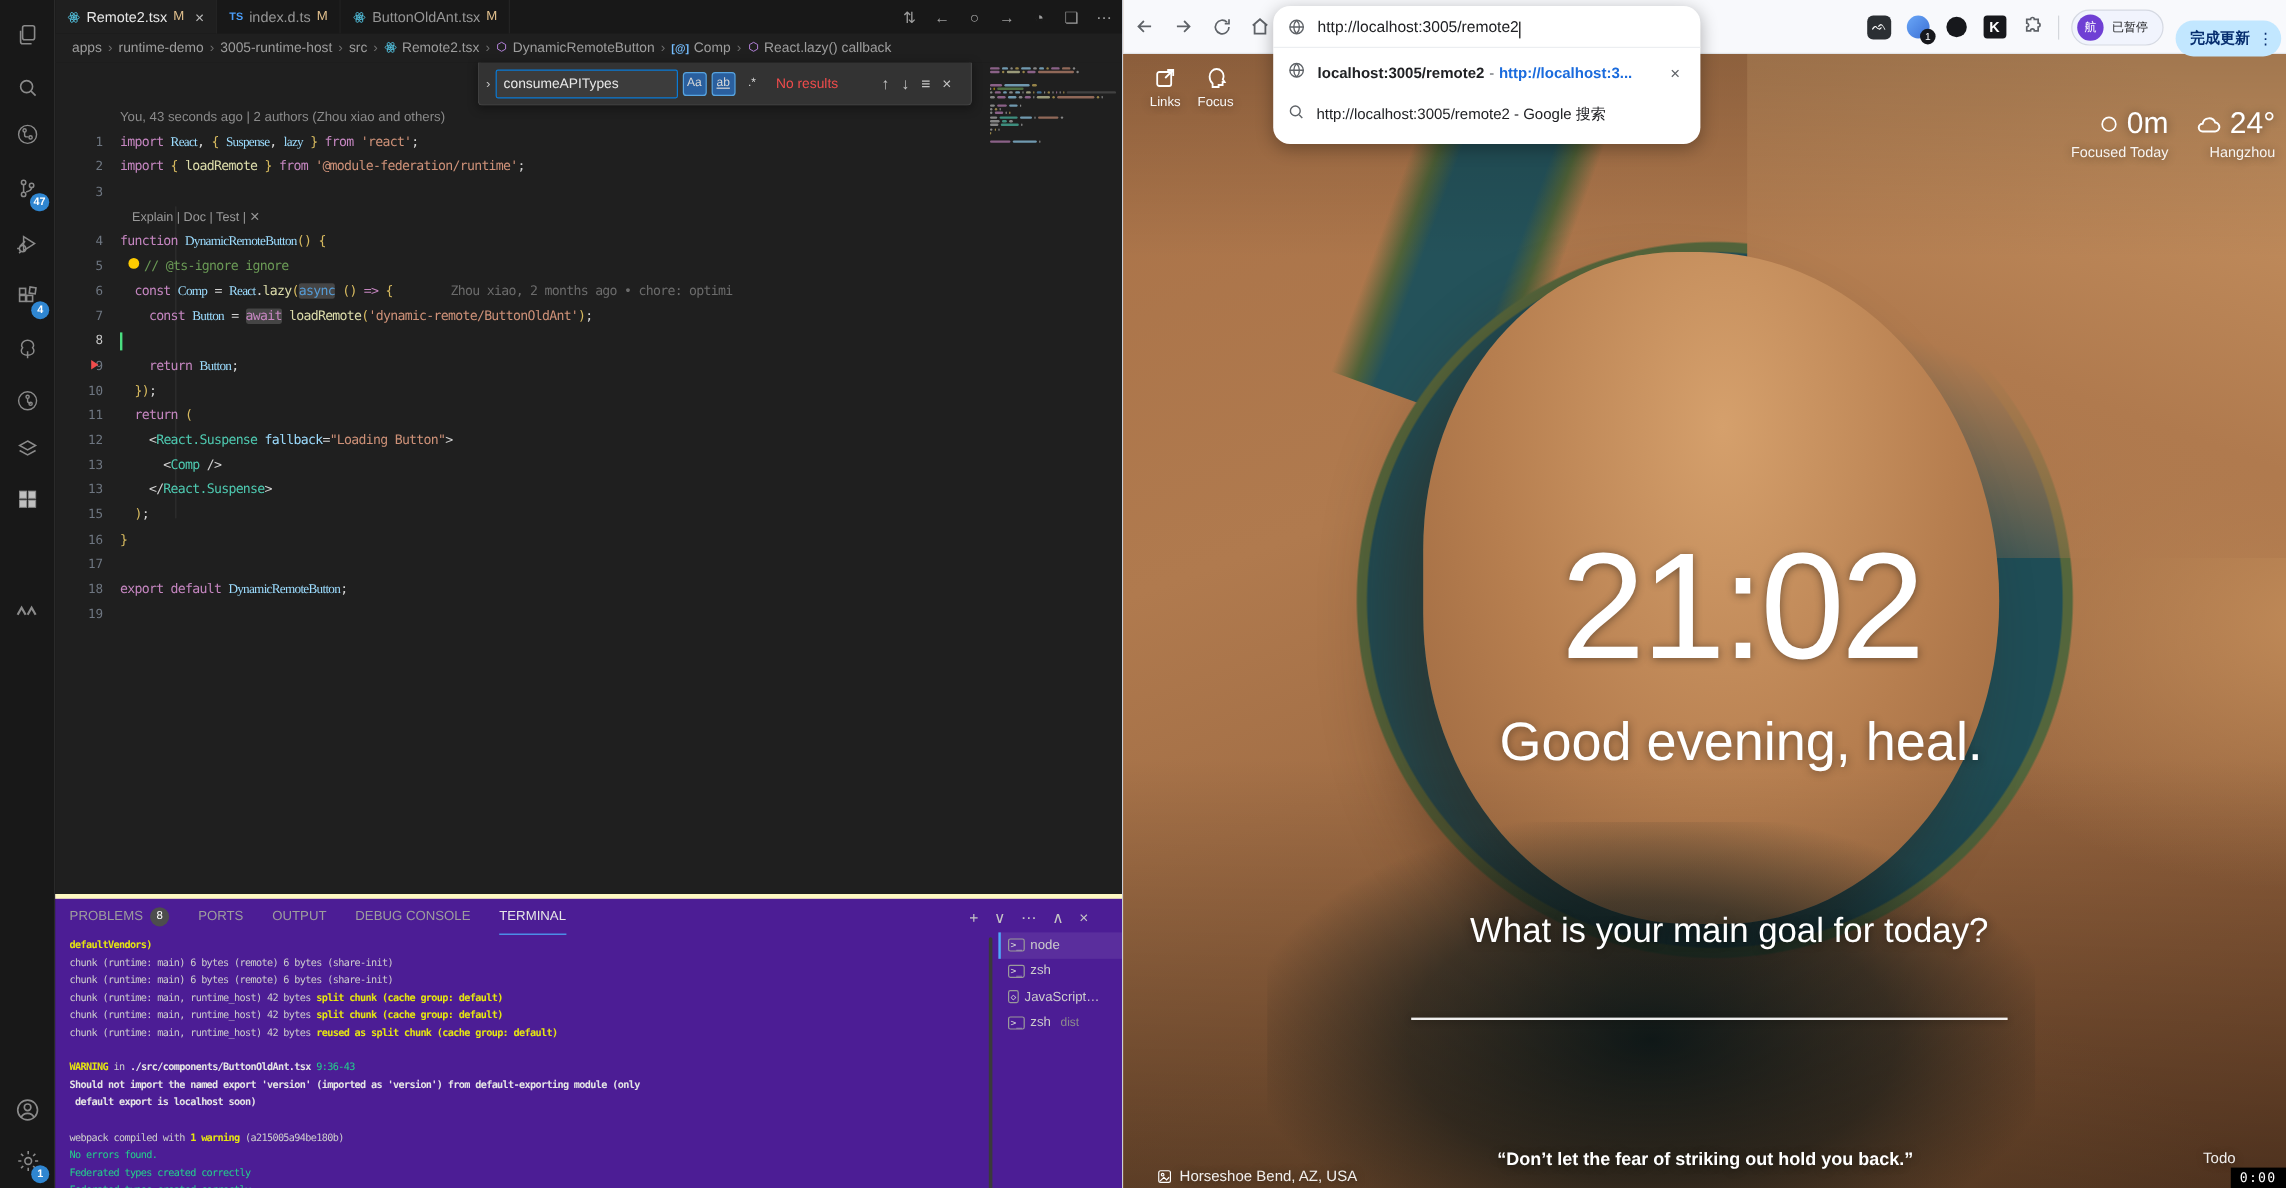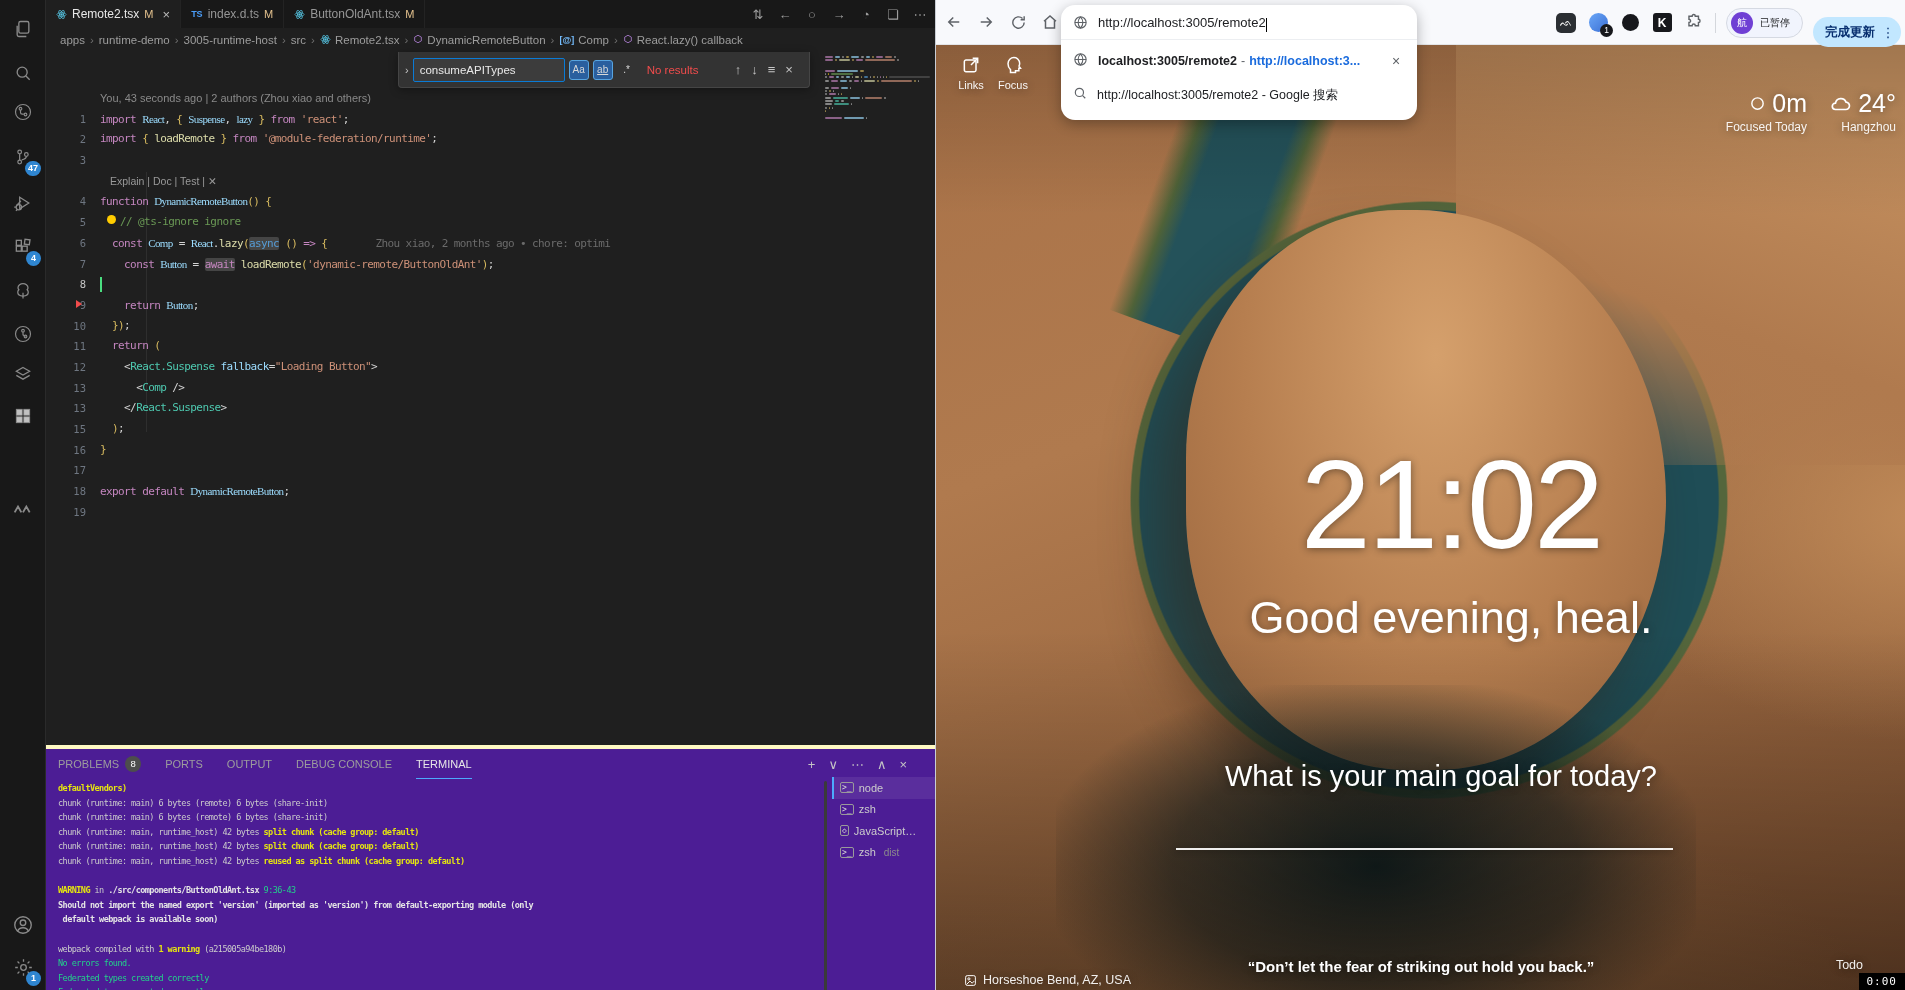--- a/index.html
+++ b/index.html
@@ -532,21 +532,21 @@
       <div class="terminal">
           <div class="t-line"><span class="tt-y">defaultVendors)</span></div>
           <div class="t-line"><span class="tt-w">chunk (runtime: main) 6 bytes (remote) 6 bytes (share-init)</span></div>
           <div class="t-line"><span class="tt-w">chunk (runtime: main) 6 bytes (remote) 6 bytes (share-init)</span></div>
           <div class="t-line"><span class="tt-w">chunk (runtime: main, runtime_host) 42 bytes </span><span class="tt-y">split chunk (cache group: default)</span></div>
           <div class="t-line"><span class="tt-w">chunk (runtime: main, runtime_host) 42 bytes </span><span class="tt-y">split chunk (cache group: default)</span></div>
           <div class="t-line"><span class="tt-w">chunk (runtime: main, runtime_host) 42 bytes </span><span class="tt-y">reused as split chunk (cache group: default)</span></div>
           <div class="t-line"></div>
           <div class="t-line"><span class="tt-y">WARNING</span><span class="tt-w"> in </span><span class="tt-wb">./src/components/ButtonOldAnt.tsx </span><span class="tt-g">9:36-43</span></div>
           <div class="t-line"><span class="tt-wb">Should not import the named export 'version' (imported as 'version') from default-exporting module (only</span></div>
-          <div class="t-line"><span class="tt-wb"> default webpack is available soon)</span></div>
+          <div class="t-line"><span class="tt-wb"> default export is localhost soon)</span></div>
           <div class="t-line"></div>
           <div class="t-line"><span class="tt-w">webpack compiled with </span><span class="tt-y">1 warning</span><span class="tt-w"> (a215005a94be180b)</span></div>
           <div class="t-line"><span class="tt-g">No errors found.</span></div>
           <div class="t-line"><span class="tt-g">Federated types created correctly</span></div>
           <div class="t-line"><span class="tt-g">Federated types created correctly</span></div>
         </div>
       <div class="term-scroll"></div>
       <div class="termlist">
           <div class="termrow sel">
             <span class="term-ic">&gt;_</span>

